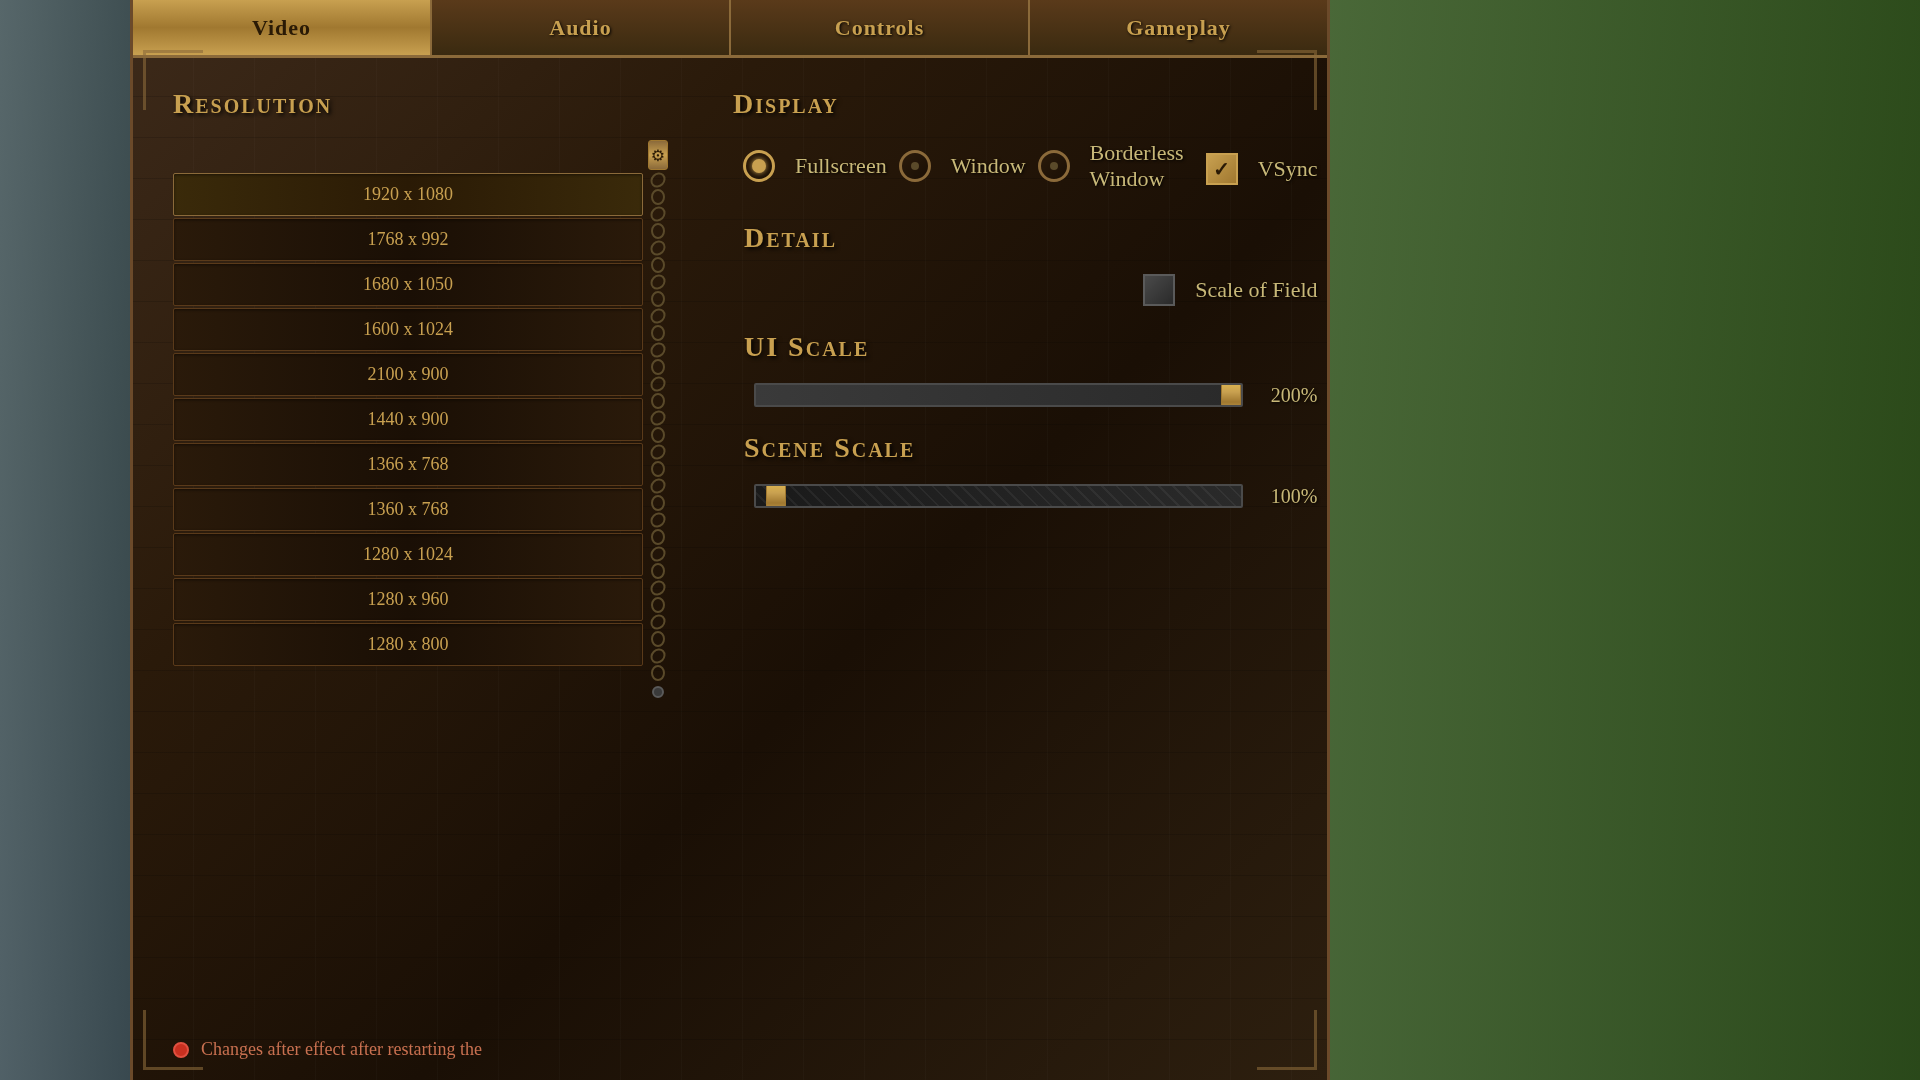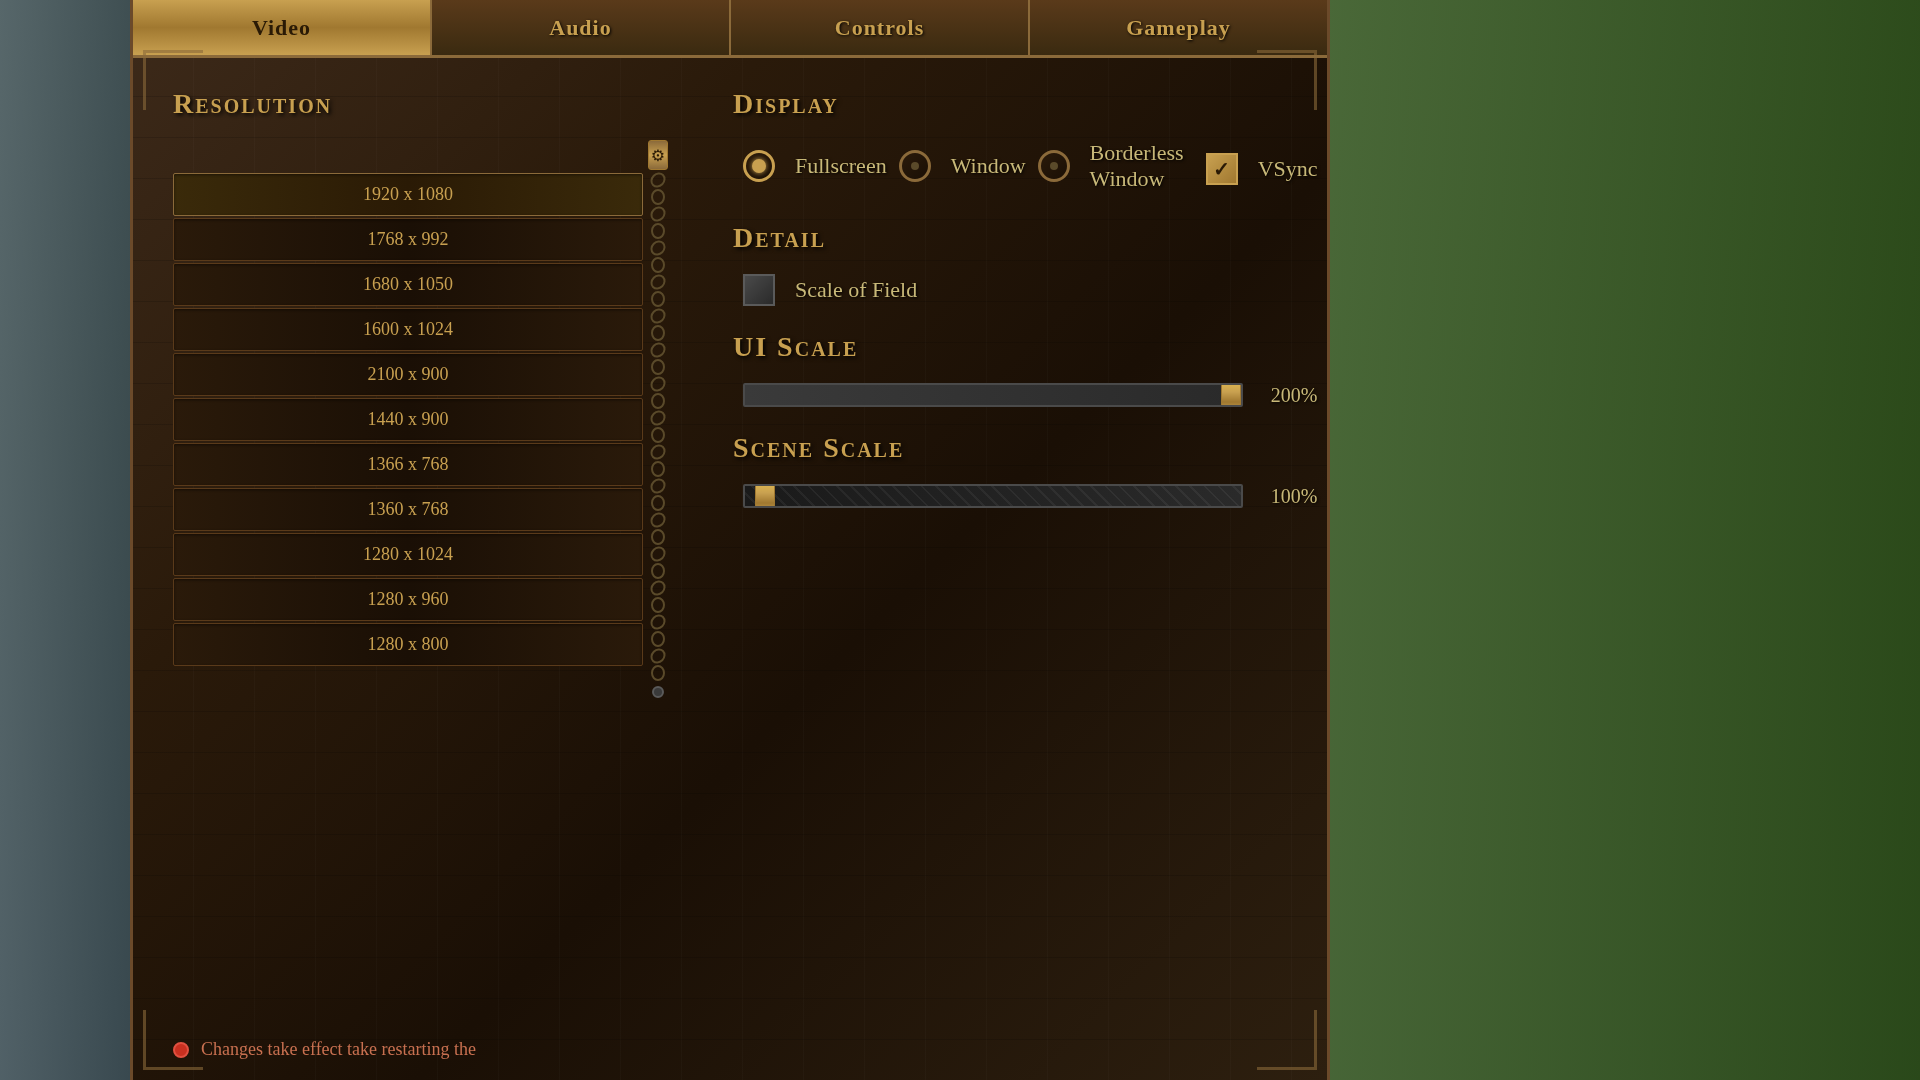--- a/index.html
+++ b/index.html
@@ -272,20 +272,21 @@
     }
 
     
     .checkbox-item {
       display: flex;
       align-items: center;
       gap: 20px;
       cursor: pointer;
       margin-left: 10px;
       margin-top: 5px;
+      justify-content: flex-end;
     }
 
     .checkbox-box {
       width: 32px;
       height: 32px;
       background: linear-gradient(135deg, #5a5a5a, #3a3a3a);
       border: 2px solid #6a6a6a;
       display: flex;
       align-items: center;
       justify-content: center;
@@ -315,20 +316,21 @@
       width: 32px;
       height: 32px;
       background: linear-gradient(135deg, #4a4a4a, #2a2a2a);
       border: 2px solid #5a5a5a;
       flex-shrink: 0;
     }
 
     
     .slider-section {
       margin-bottom: 25px;
+      margin-left: 11px;
     }
 
     .slider-row {
       display: flex;
       align-items: center;
       gap: 15px;
       margin-top: 10px;
       margin-left: 10px;
     }
 
@@ -576,16 +578,16 @@
           </div>
           <span class="slider-value">100%</span>
         </div>
       </div>
 
     </div>
   </div>
 
   <div class="bottom-note">
     <div class="note-dot"></div>
-    <span>Changes take effect take restarting the</span>
+    <span>Changes after effect after restarting the</span>
   </div>
 
 </div>
 
 </body></html>

